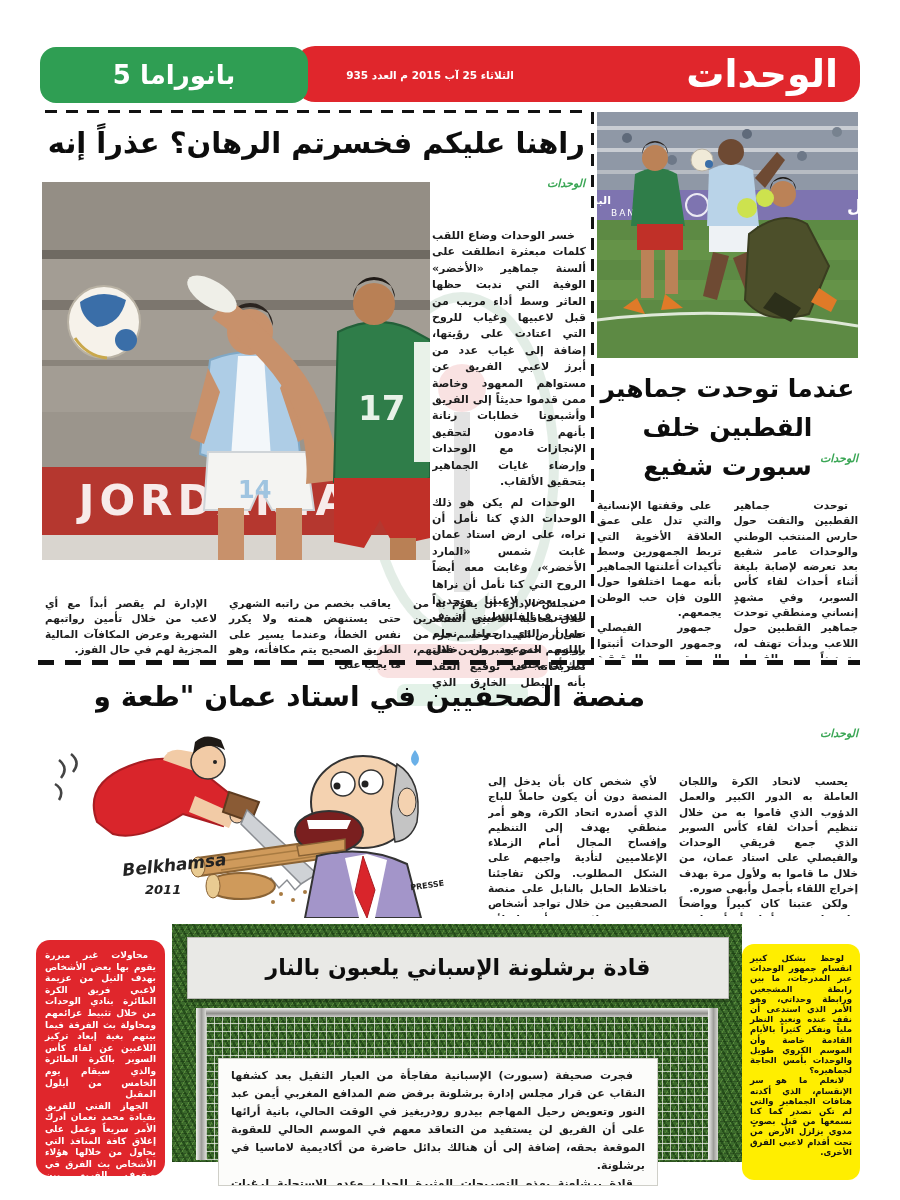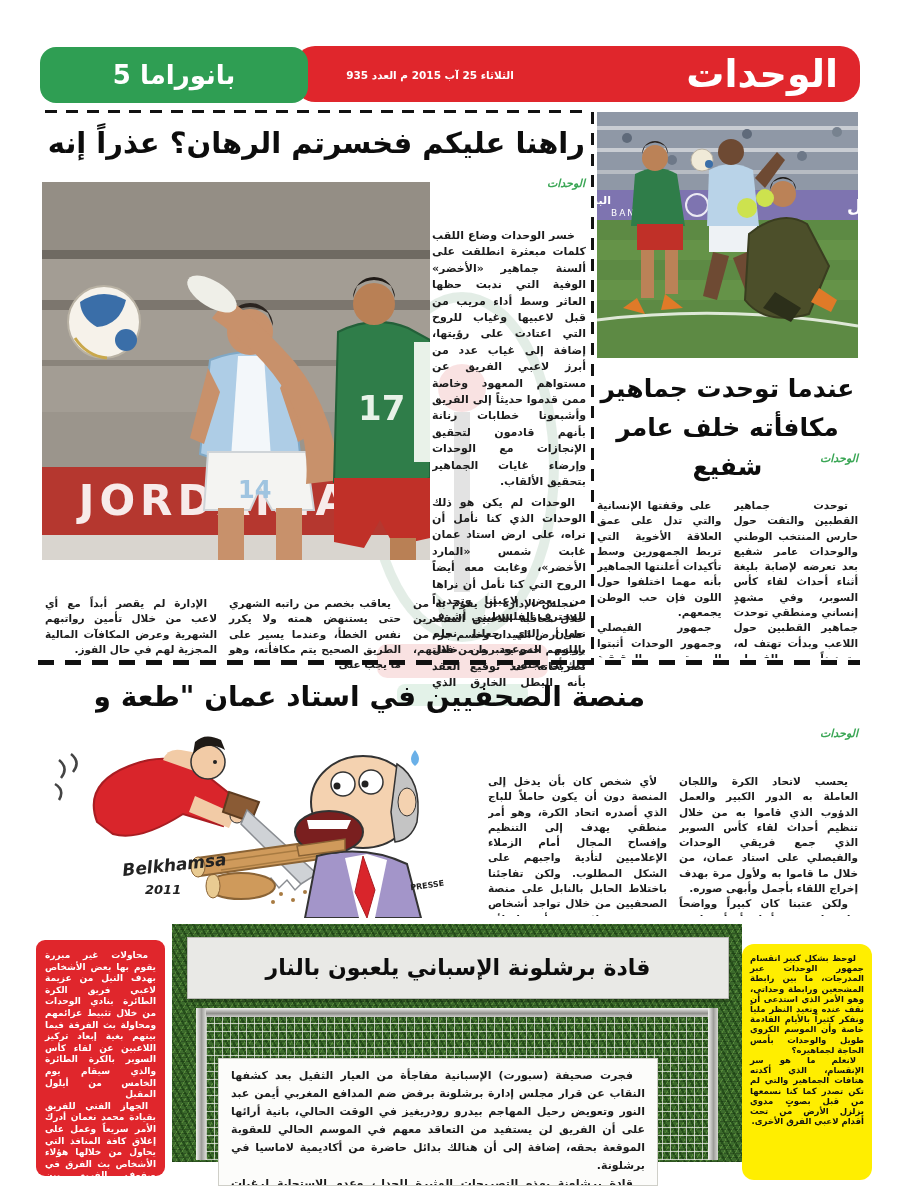--- a/index.html
+++ b/index.html
@@ -29,21 +29,21 @@
   .kicker{color:#3aa655;font-size:11px;font-weight:bold;font-style:italic;}
 
   .body-txt{font-size:11px;line-height:16.4px;font-weight:bold;color:#1c1c1c;}
   .body-txt p{margin:0 0 4px 0;text-indent:11px;}
   .col-txt{font-size:10.5px;line-height:15.3px;font-weight:bold;color:#1c1c1c;}
   .col-txt p{margin:0;text-indent:10px;}
   .cols{display:flex;gap:12px;}
   .cols > div{flex:1;}
 
   
-  .red-box{background:#e0262c;border-radius:9px;color:#fff;font-size:9px;line-height:11.6px;
+  .red-box{background:#e0262c;border-radius:14px;color:#fff;font-size:9px;line-height:11.6px;
            font-weight:bold;padding:10px 9px;box-sizing:border-box;overflow:hidden;}
   .red-box p{margin:0;text-indent:8px;}
   .yellow-box{background:#ffee00;border-radius:12px;color:#111;font-size:8.5px;line-height:10.2px;
            font-weight:bold;padding:9px 8px;box-sizing:border-box;overflow:hidden;}
   .yellow-box p{margin:0;text-indent:8px;}
 
   
   .grass{background-color:#3c6b2c;
     background-image:
       repeating-linear-gradient(63deg, rgba(15,50,10,.5) 0 2px, transparent 2px 6px),
@@ -196,21 +196,21 @@
       <path d="M152 122 q32 -26 58 -10 l22 42 -20 48 q-44 12 -64 -14 z" fill="#4c4f2a" stroke="#3a3d20" stroke-width="2"></path>
       <circle cx="186" cy="82" r="13" fill="#bb8257"></circle>
       <path d="M173 78 a13 13 0 0 1 26 0 l-3 -8 q-10 -7 -20 0 z" fill="#1f1a16"></path>
       <circle cx="150" cy="96" r="10" fill="#cde24e"></circle>
       <circle cx="168" cy="86" r="9" fill="#cde24e"></circle>
       <path d="M166 196 l28 14 10 -14 -26 -16 z" fill="#2c2f1a"></path>
       <path d="M214 190 l20 10 6 -12 -18 -12 z" fill="#e07a28"></path>
     </svg>
   </div>
 
-  <div class="abs ar headline2 center" style="left:597px;top:370px;width:261px;height:82px;">عندما توحدت جماهير مكافأته خلف عامر شفيع</div>
+  <div class="abs ar headline2 center" style="left:597px;top:370px;width:261px;height:82px;">عندما توحدت جماهير القطبين خلف سبورت شفيع</div>
 
   <div class="abs ar kicker" style="left:597px;top:452px;width:261px;text-align:right;">الوحدات</div>
 
   <div class="abs ar cols" style="left:597px;top:466px;width:261px;height:192px;">
     <div class="just col-txt" style="overflow:hidden;">
       <p>توحدت جماهير القطبين والتفت حول حارس المنتخب الوطني والوحدات عامر شفيع بعد تعرضه لإصابة بليغة أثناء أحداث لقاء كأس السوبر، وفي مشهدٍ إنساني ومنطقي توحدت جماهير القطبين حول اللاعب وبدأت تهتف له، وتحديداً جمهور الفيصلي الذي هتف لعامر «بالسلامة يا شفيع بالسلامة يا شفيع»، لترد جماهير الوحدات بتحية جمهور الفيصلي</p>
     </div>
     <div class="just col-txt" style="overflow:hidden;">
       <p>على وقفتها الإنسانية والتي تدل على عمق العلاقة الأخوية التي تربط الجمهورين وسط تأكيدات أعلنتها الجماهير بأنه مهما اختلفوا حول اللون فإن حب الوطن يجمعهم.</p>
       <p>جمهور الفيصلي وجمهور الوحدات أثبتوا الصورة الحقيقية للجمهور المثالي، حتى وعلى الرغم من بعض التصرفات الطائشة التي حدثت قبل اللقاء إلا أن هذا لا يعني بأن اللقاء انتهى ولأول مرة على خير ما يرام.</p>
@@ -293,18 +293,18 @@
     <div class="abs goal-bar" style="left:24px;top:84px;width:522px;height:9px;"></div>
     <div class="abs goal-metal" style="left:24px;top:84px;width:10px;height:152px;"></div>
     <div class="abs goal-metal" style="left:536px;top:84px;width:10px;height:152px;"></div>
     <div class="abs goal-net" style="left:34px;top:93px;width:502px;height:143px;"></div>
     <div class="abs ar just article4-box" style="left:46px;top:102px;width:440px;height:128px;overflow:hidden;">
       <p>فجرت صحيفة (سبورت) الإسبانية مفاجأة من العيار الثقيل بعد كشفها النقاب عن قرار مجلس إدارة برشلونة برفض ضم المدافع المغربي أيمن عبد النور وتعويض رحيل المهاجم بيدرو رودريغيز في الوقت الحالي، بانية أرائها على أن الفريق لن يستفيد من التعاقد معهم في الموسم الحالي للعقوبة الموقعة بحقه، إضافة إلى أن هنالك بدائل حاضرة من أكاديمية لاماسيا في برشلونة.</p>
       <p>قادة برشلونة بهذه التصريحات المثيرة للجدل، وعدم الاستجابة لرغبات المدير الفني لويس إنريكي أكدوا بأنهم يلعبون في النار خاصة وأن الموسم الحالي سيكون مشتعلاً بالمنافسة على عدد من الألقاب.</p>
     </div>
   </div>
 
-  <div class="abs ar just yellow-box" style="left:742px;top:912px;width:130px;height:236px;">
+  <div class="abs ar just yellow-box" style="left:742px;top:912px;width:118px;height:236px;">
     <p>لوحظ بشكل كبير انقسام جمهور الوحدات عبر المدرجات، ما بين رابطة المشجعين ورابطة وحداتي، وهو الأمر الذي استدعى أن نقف عنده ونعيد النظر ملياً ونفكر كثيراً بالأيام القادمة خاصة وأن الموسم الكروي طويل والوحدات بأمس الحاجة لجماهيره؟</p>
     <p>لانعلم ما هو سر الإنقسام، الذي أكدته هتافات الجماهير والتي لم تكن تصدر كما كنا نسمعها من قبل بصوتٍ مدوي يزلزل الأرض من تحت أقدام لاعبي الفرق الأخرى.</p>
   </div>
 
 </div>
 
 </body></html>

